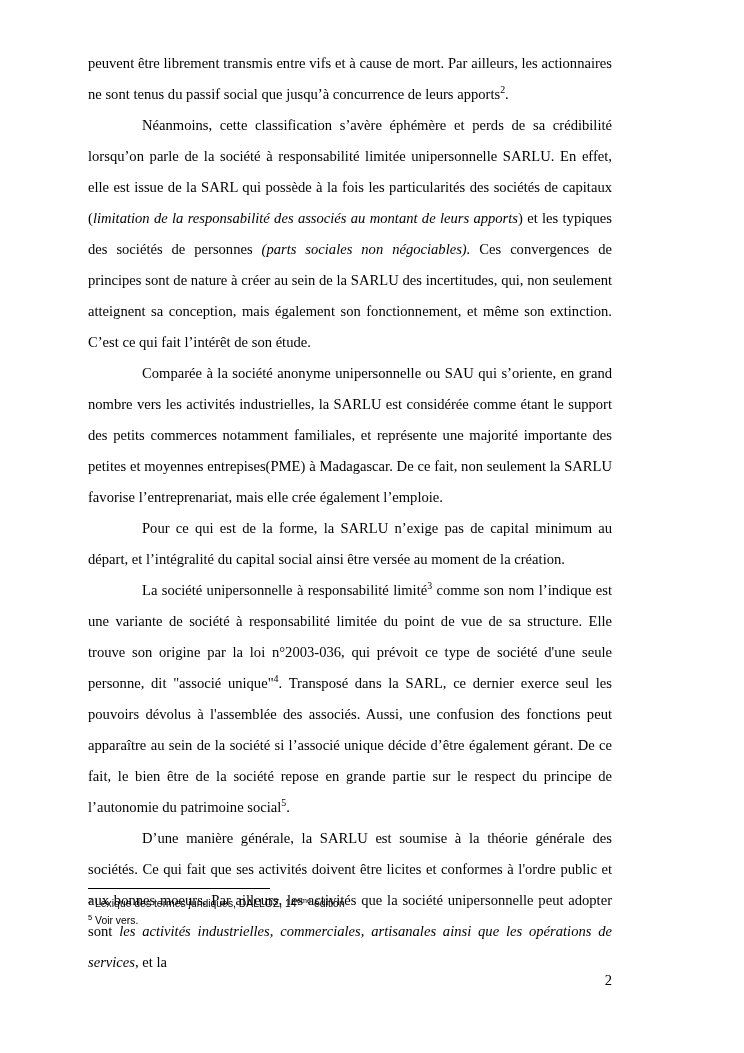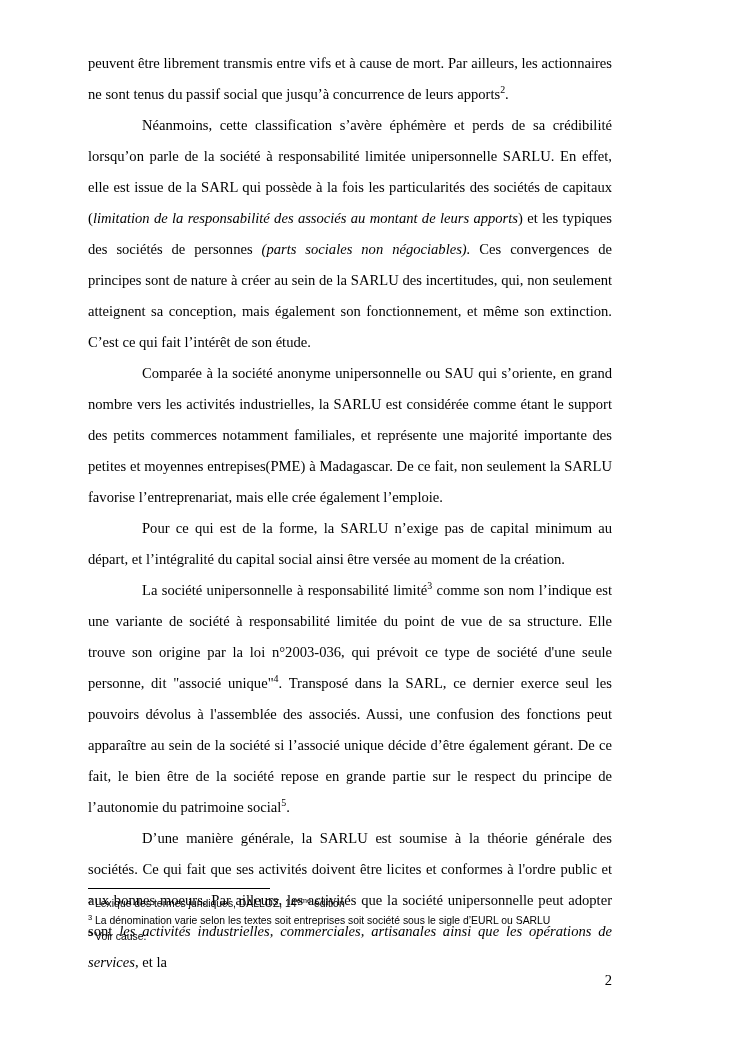--- a/index.html
+++ b/index.html
@@ -85,19 +85,18 @@
       <p class="para-indent"><span>Comparée à  la  société anonyme unipersonnelle ou SAU qui s’oriente, en grand nombre vers les activités industrielles, la  SARLU  est  considérée comme étant le support des petits commerces notamment familiales, et représente une majorité importante des petites et moyennes entrepises(PME) à Madagascar. De ce fait, non seulement la SARLU favorise l’entreprenariat, mais elle crée également l’emploie.</span></p>
       <p class="para-indent"><span>Pour ce qui est de la forme, la SARLU  n’exige pas de capital minimum au départ, et l’intégralité du capital social ainsi être versée au moment de la création.</span></p>
       <p class="para-indent"><span>La société unipersonnelle à responsabilité limité</span><sup>3</sup><span> comme son nom l’indique est une variante de société à responsabilité  limitée du point de vue de sa structure. Elle trouve son origine par la loi n°2003-036, qui  prévoit ce type de société d'une seule personne, dit "associé unique"</span><sup>4</sup><span>. Transposé dans la SARL, ce dernier exerce seul  les pouvoirs dévolus à l'assemblée des associés. Aussi, une confusion  des fonctions  peut  apparaître au sein de la société si l’associé unique   décide d’être également gérant. De ce fait, le bien être de la société repose en grande partie sur le respect du principe de l’autonomie du patrimoine social</span><sup>5</sup><span>.</span></p>
       <p class="para-indent"><span>D’une manière générale,  la SARLU est soumise à la théorie générale des sociétés. Ce qui fait que   ses   activités doivent être licites et conformes à  l'ordre public et aux bonnes moeurs. Par ailleurs, les activités que la société unipersonnelle peut adopter sont </span><span class="ital">les activités industrielles, commerciales, artisanales ainsi que les opérations de services</span><span>, et la</span></p>
     </div>
 
   <div class="footnote-area">
     <div class="footnote-rule"></div>
     <div class="footnotes" id="footnotes">
         <div><sup>2</sup><span> Lexique des termes juridiques, DALLOZ, 14</span><sup>ème</sup><span> édition</span></div>
-        <div><sup>3</sup><span>  La dénomination varie selon les textes soit entreprises soit société sous le sigle d’EURL ou SARLU</span></div>
-        <div><sup>5</sup><span> Voir cause.</span></div>
+        <div><sup>5</sup><span> Voir vers.</span></div>
       </div>
   </div>
 
   <div class="page-number">2</div>
 </div>
 
 </body></html>

